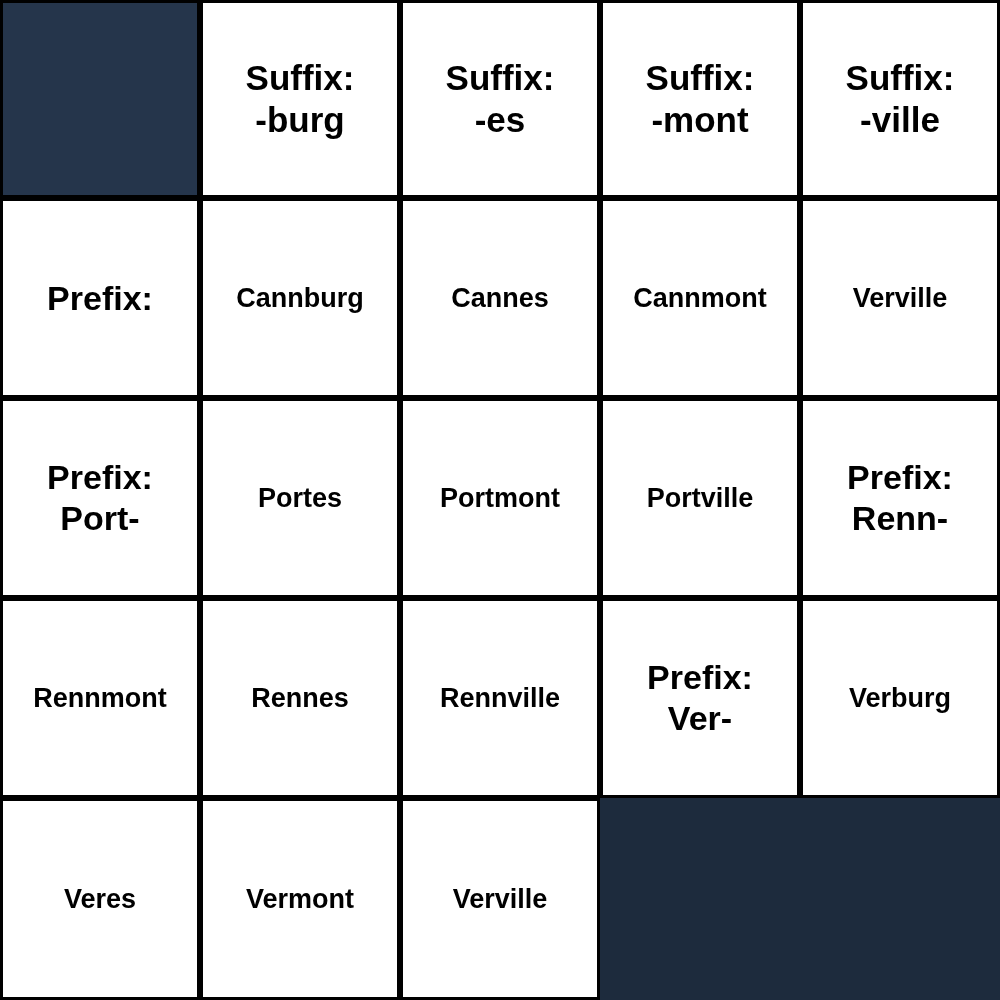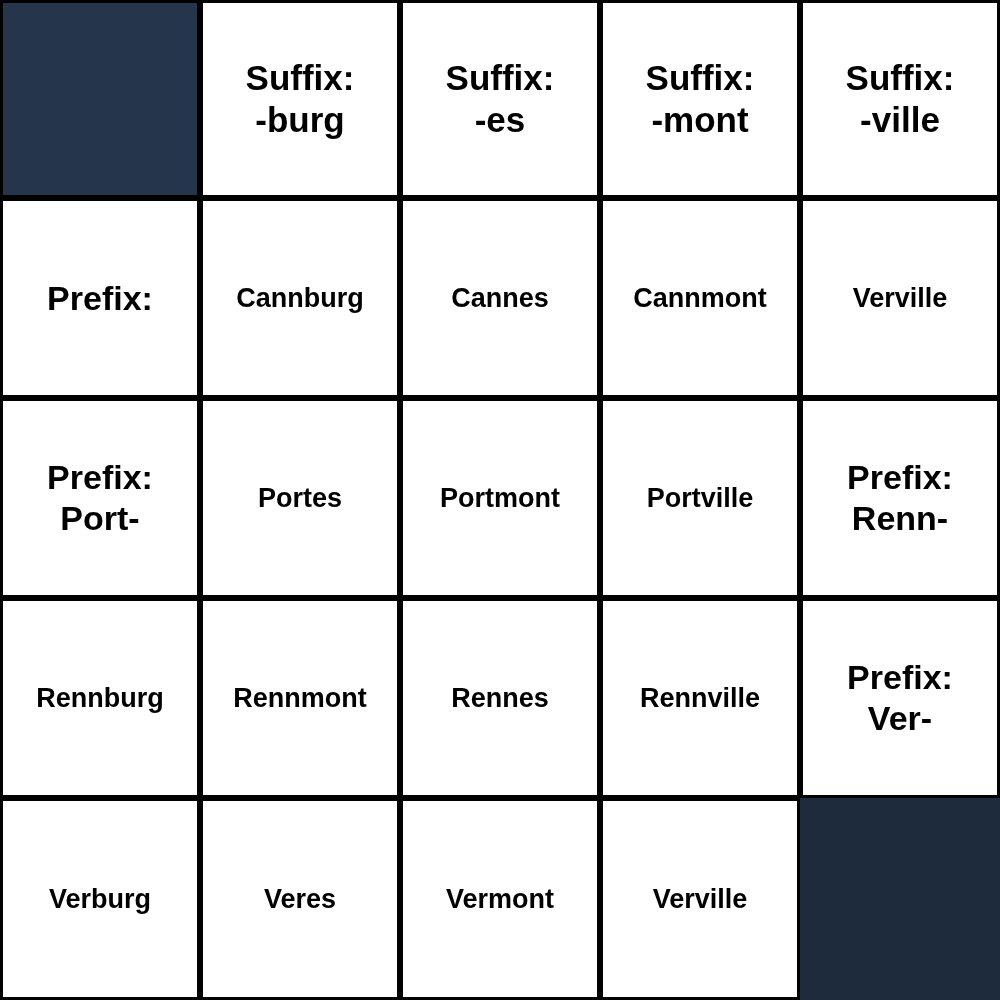--- a/index.html
+++ b/index.html
@@ -108,21 +108,20 @@
   <div class="cell body-cell">Portes</div>
   <div class="cell body-cell">Portmont</div>
   <div class="cell body-cell">Portville</div>
 
   <div class="cell row-header">
     <span class="stack">
       <span>Prefix:</span>
       <span>Renn-</span>
     </span>
   </div>
-  <div class="cell body-cell">Rennburg</div>
   <div class="cell body-cell">Rennmont</div>
   <div class="cell body-cell">Rennes</div>
   <div class="cell body-cell">Rennville</div>
 
   <div class="cell row-header">
     <span class="stack">
       <span>Prefix:</span>
       <span>Ver-</span>
     </span>
   </div>

